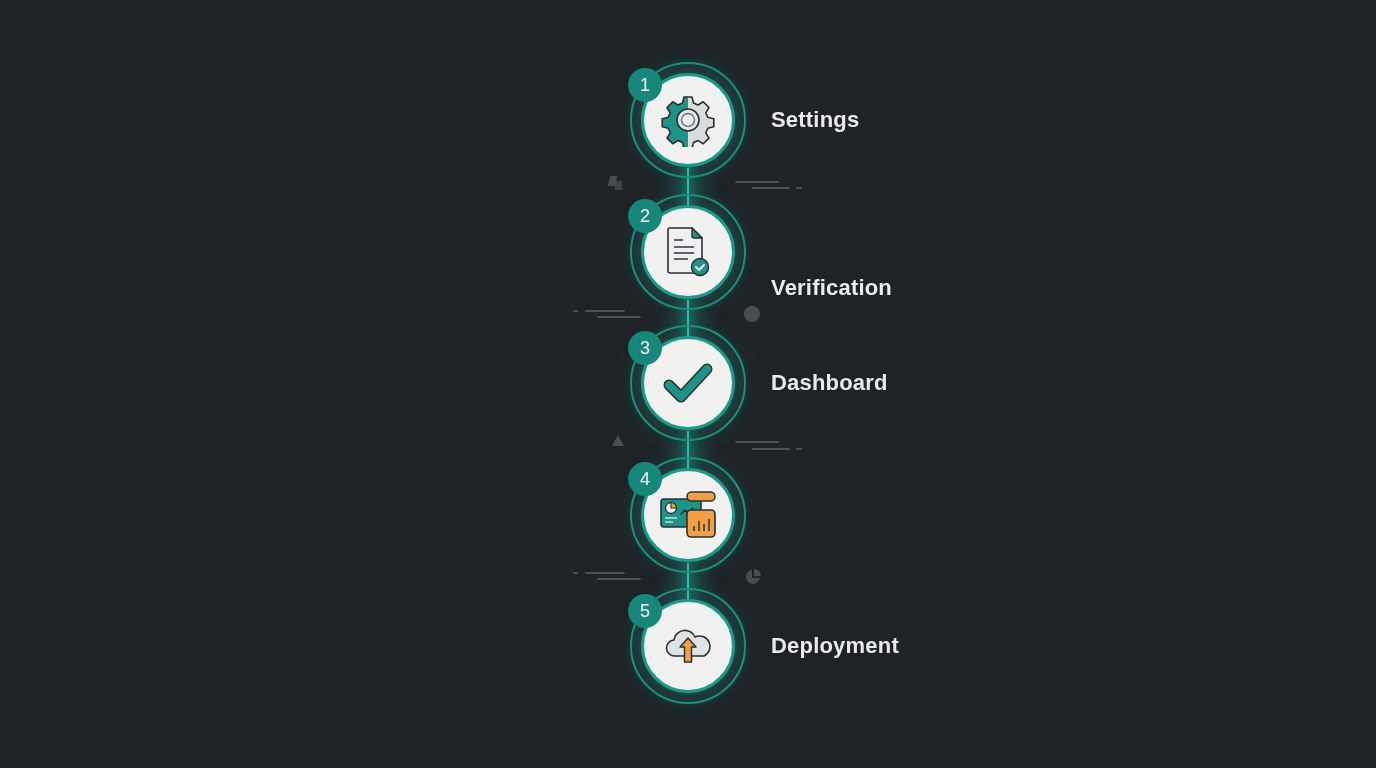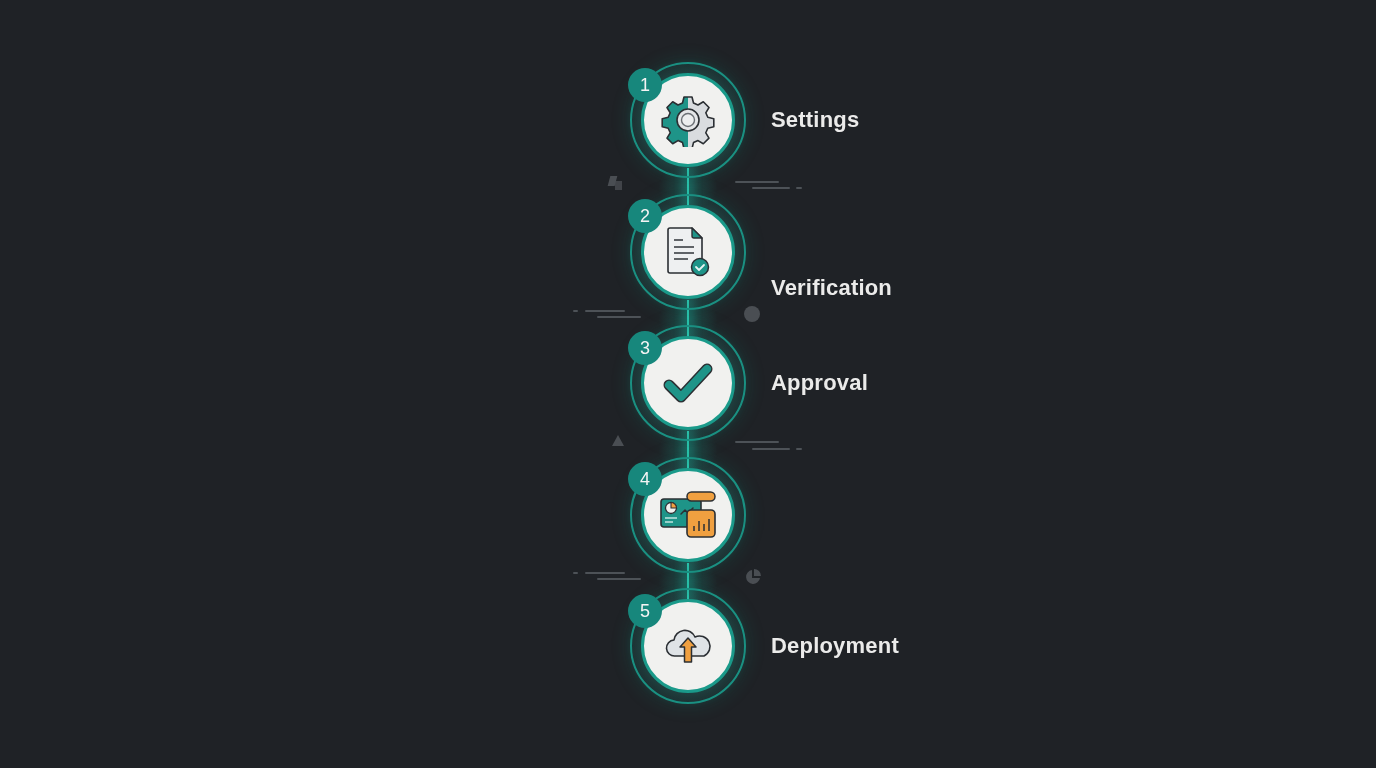--- a/index.html
+++ b/index.html
@@ -144,21 +144,21 @@
     <div class="ring-outer" style="top:325px;"></div>
     <div class="disc" style="top:336px;">
       <span>
         <svg width="50" height="44" viewBox="0 0 50 44">
           <path d="M6 24 L18 36 L44 8" fill="none" stroke="#2b2f33" stroke-width="11" stroke-linecap="round" stroke-linejoin="round"></path>
           <path d="M6 24 L18 36 L44 8" fill="none" stroke="#1e9488" stroke-width="8" stroke-linecap="round" stroke-linejoin="round"></path>
         </svg>
       </span>
     </div>
     <div class="badge" style="top:331px;">3</div>
-    <div class="label" style="top:370px;">Approval</div>
+    <div class="label" style="top:370px;">Dashboard</div>
   </div>
 
   <div class="step" style="top:0;">
     <div class="ring-outer" style="top:457px;"></div>
     <div class="disc" style="top:468px;">
       <span>
         <svg width="58" height="50" viewBox="0 0 58 50">
           <rect x="2" y="9" width="40" height="28" rx="3" fill="#1e9488" stroke="#2b2f33" stroke-width="1.6"></rect>
           <circle cx="12" cy="18" r="5.5" fill="#f1f1ef" stroke="#2b2f33" stroke-width="1.3"></circle>
           <path d="M12 12.5 A5.5 5.5 0 0 1 17.5 18 L12 18 Z" fill="#f0a040" stroke="#2b2f33" stroke-width="1.1"></path>

